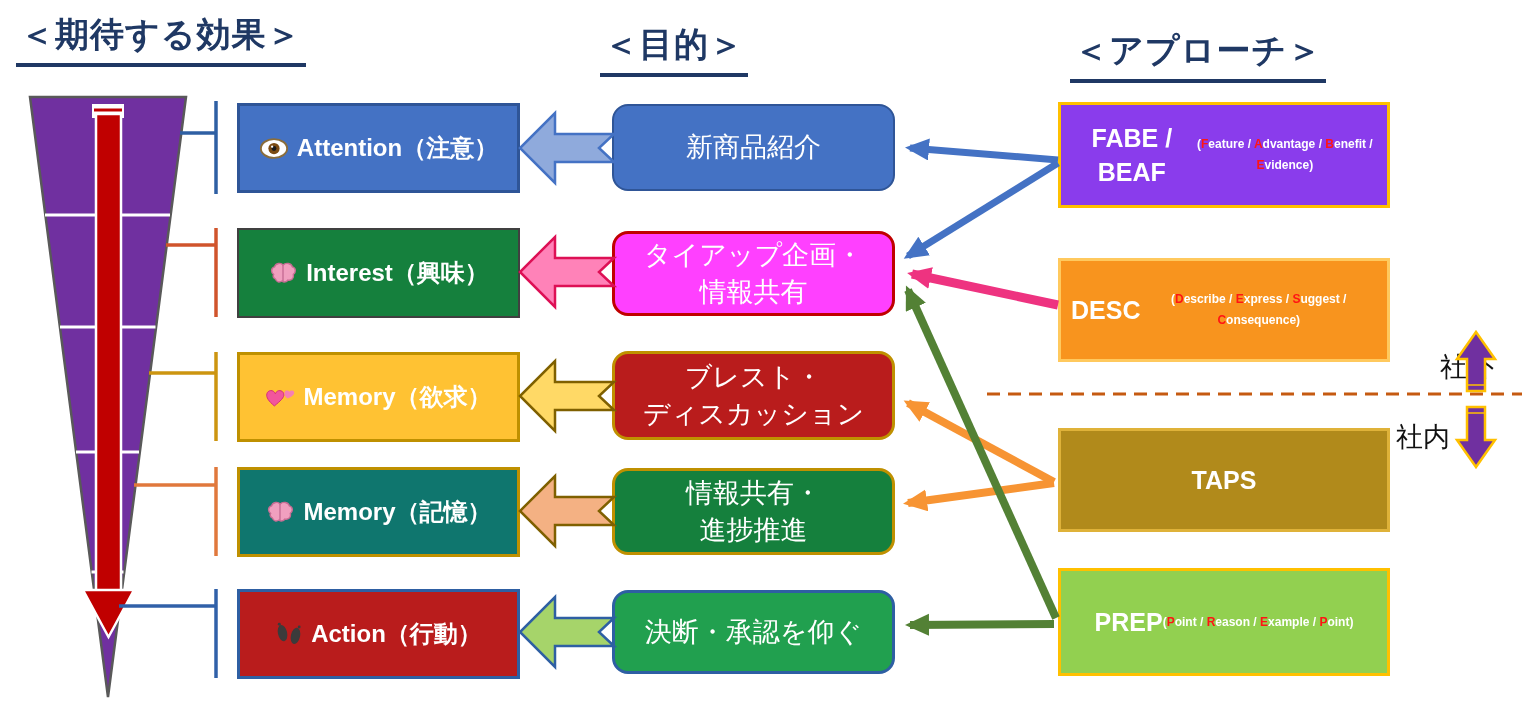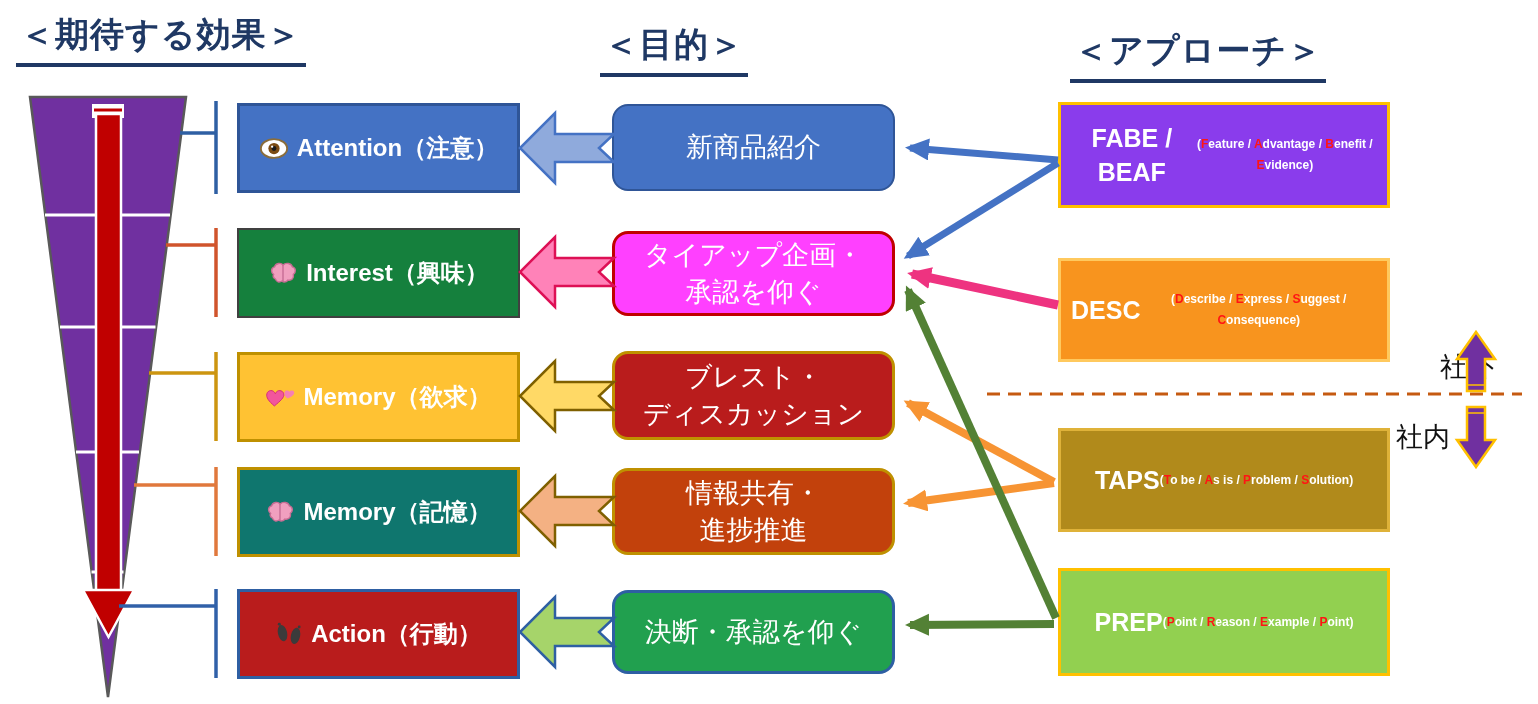--- a/index.html
+++ b/index.html
@@ -24,21 +24,21 @@
   .effect-1{top:103px;background:#4472C4;border:3px solid #2F5597;}
   .effect-2{top:228px;background:#15803d;border:2px solid #404040;}
   .effect-3{top:352px;background:#FFC233;border:3px solid #BF9000;}
   .effect-4{top:467px;background:#0f766e;border:3px solid #BF9000;}
   .effect-5{top:589px;background:#b91c1c;border:3px solid #2E5FA3;}
 
   .purpose-box{left:612px;width:283px;border-radius:16px;font-size:27px;flex-direction:column;line-height:37px;align-items:center;}
   .purpose-1{top:104px;height:87px;background:#4472C4;border:2px solid #2F5597;}
   .purpose-2{top:231px;height:85px;background:#FF40FF;border:3px solid #C00000;}
   .purpose-3{top:351px;height:89px;background:#b91c1c;border:3px solid #BF9000;}
-  .purpose-4{top:468px;height:87px;background:#c2410c;border:3px solid #BF9000;}
+  .purpose-4{top:468px;height:87px;background:#15803d;border:3px solid #BF9000;}
   .purpose-5{top:590px;height:84px;background:#21A04F;border:3px solid #2E5FA3;}
 
   .approach-box{left:1058px;width:332px;padding:6px 10px;}
   .approach-1{top:102px;height:106px;background:#8A3CEC;border:3px solid #FFC000;}
   .approach-2{top:258px;height:104px;background:#F8941E;border:3px solid #FFC95E;}
   .approach-3{top:428px;height:104px;background:#B18A1B;border:3px solid #DFB239;}
   .approach-4{top:568px;height:108px;background:#92D050;border:3px solid #FFC000;}
   .approach-title{font-size:25px;font-weight:bold;line-height:34px;}
   .approach-sub{font-size:12px;font-weight:bold;line-height:21px;max-width:305px;}
   .approach-sub .red{color:#FF1414;}
@@ -150,21 +150,21 @@
     </span>
     <span>Action（行動）</span>
   </div>
 
   <div class="box purpose-box purpose-1">
     <span>新商品紹介</span>
     <span></span>
   </div>
   <div class="box purpose-box purpose-2">
     <span>タイアップ企画・</span>
-    <span>承認を仰ぐ</span>
+    <span>情報共有</span>
   </div>
   <div class="box purpose-box purpose-3">
     <span>ブレスト・</span>
     <span>ディスカッション</span>
   </div>
   <div class="box purpose-box purpose-4">
     <span>情報共有・</span>
     <span>進捗推進</span>
   </div>
   <div class="box purpose-box purpose-5">
@@ -175,21 +175,20 @@
   <div class="box approach-box approach-1">
     <div class="approach-title">FABE / BEAF</div>
     <div class="approach-sub"><span>(</span><span class="red">F</span><span>eature / </span><span class="red">A</span><span>dvantage / </span><span class="red">B</span><span>enefit / </span><span class="red">E</span><span>vidence)</span></div>
   </div>
   <div class="box approach-box approach-2">
     <div class="approach-title">DESC</div>
     <div class="approach-sub"><span>(</span><span class="red">D</span><span>escribe / </span><span class="red">E</span><span>xpress / </span><span class="red">S</span><span>uggest / </span><span class="red">C</span><span>onsequence)</span></div>
   </div>
   <div class="box approach-box approach-3">
     <div class="approach-title">TAPS</div>
-    <div class="approach-sub"><span>(</span><span class="red">T</span><span>o be / </span><span class="red">A</span><span>s is / </span><span class="red">P</span><span>roblem / </span><span class="red">S</span><span>olution)</span></div>
   </div>
   <div class="box approach-box approach-4">
     <div class="approach-title">PREP</div>
     <div class="approach-sub"><span>(</span><span class="red">P</span><span>oint / </span><span class="red">R</span><span>eason / </span><span class="red">E</span><span>xample / </span><span class="red">P</span><span>oint)</span></div>
   </div>
 
   <div class="side-label" id="label-external">社外</div>
   <div class="side-label" id="label-internal">社内</div>
 
   <svg class="overlay" width="1538" height="704" viewBox="0 0 1538 704">

